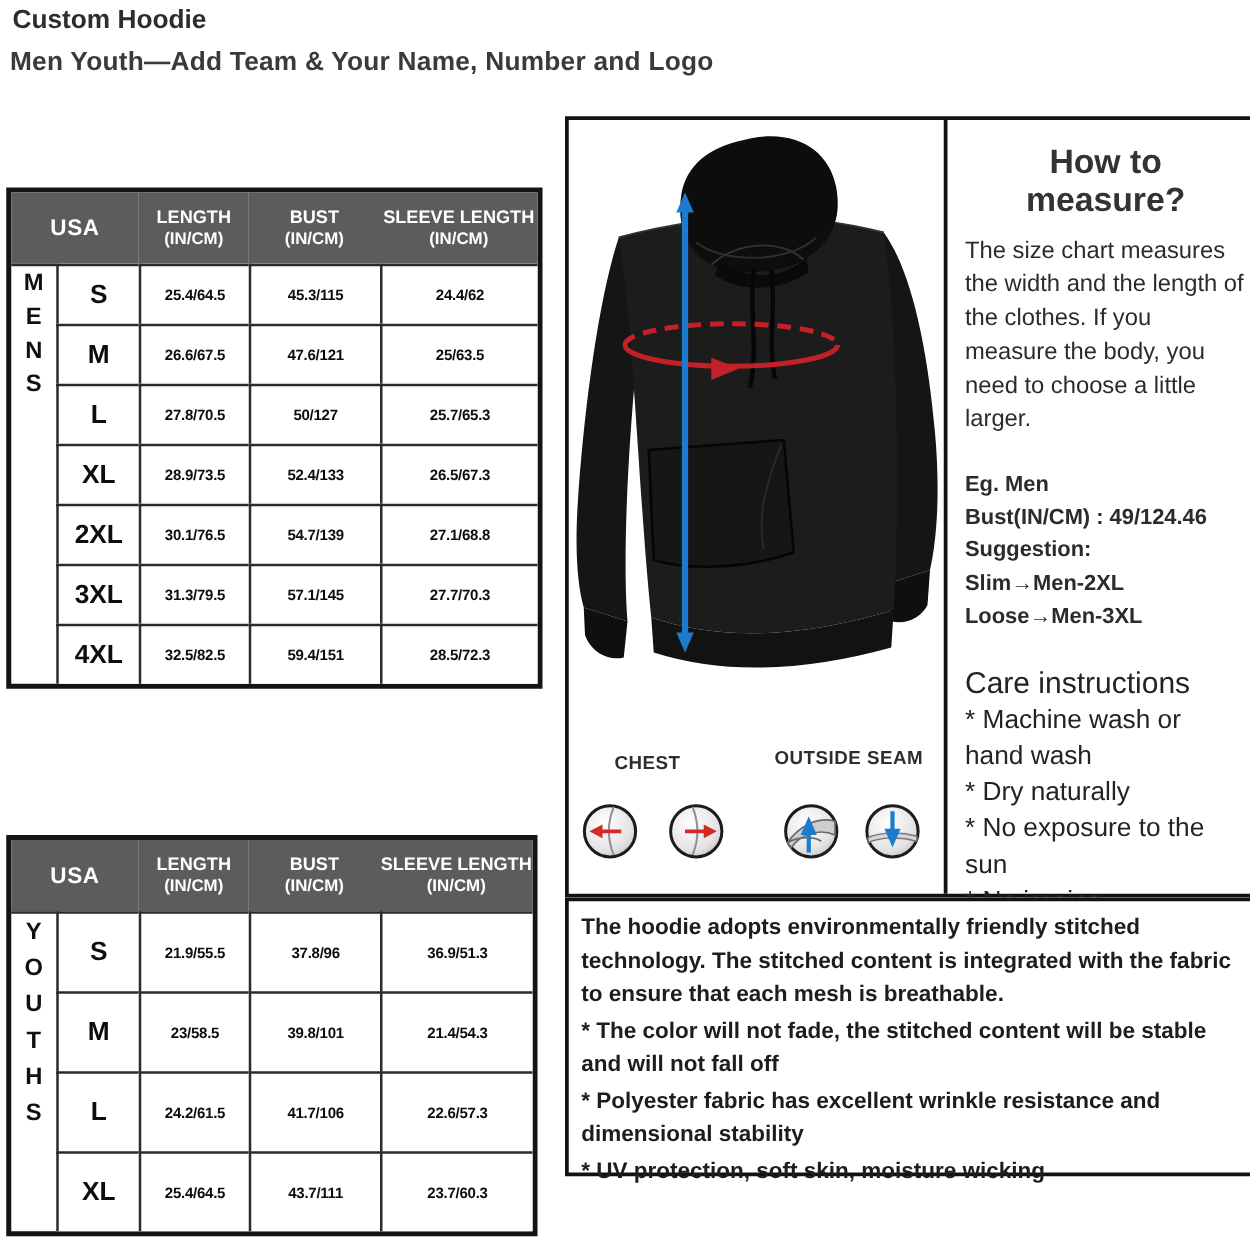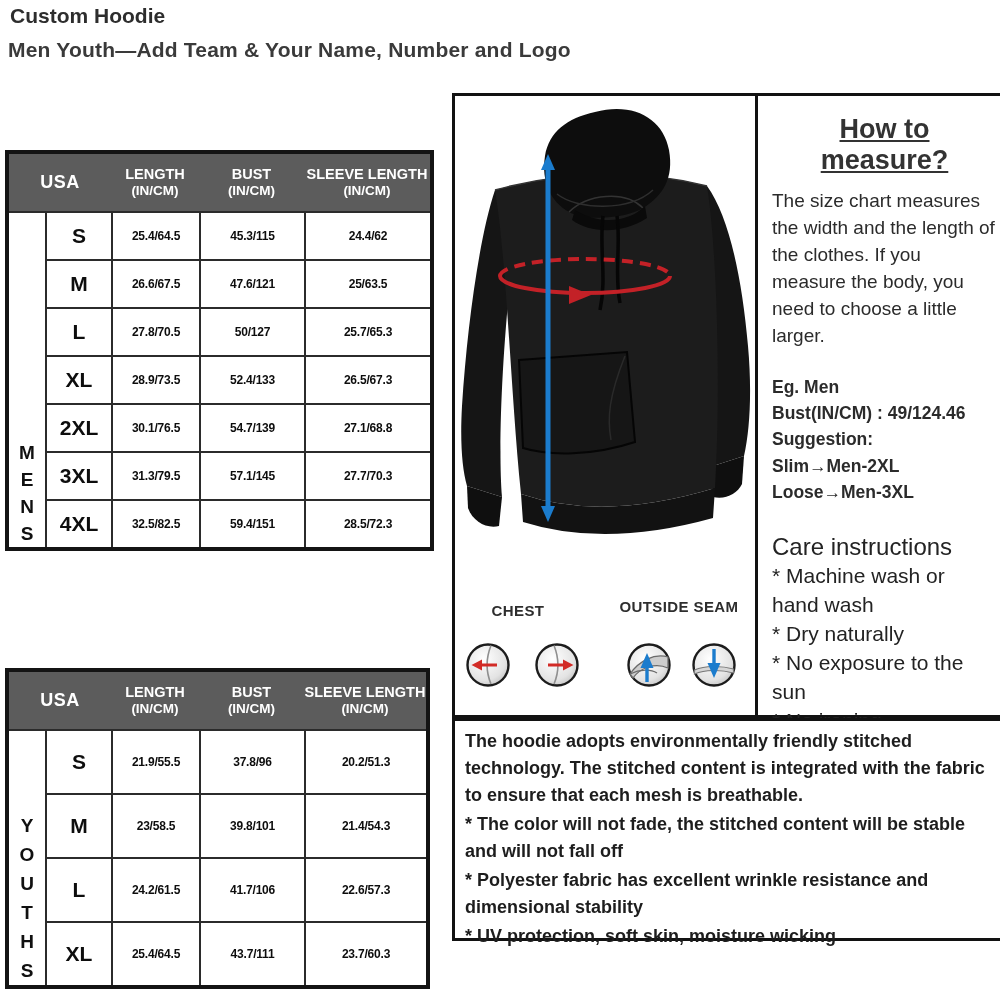--- a/index.html
+++ b/index.html
@@ -12,36 +12,36 @@
 
   
   .sizetable{position:absolute;background:#fff;border:4px solid #141414;display:grid;
     grid-template-columns:36px 66px 88px 105px 1fr;}
   #mens-table{left:5px;top:150px;width:421px;grid-template-rows:57px repeat(7,48px);}
   #youths-table{left:5px;top:668px;width:417px;grid-template-rows:57px repeat(4,64px);}
   .hd{background:#5c5c5c;color:#fff;display:flex;flex-direction:column;align-items:center;justify-content:center;}
   .hd-usa{grid-column:1/3;font-size:18px;font-weight:bold;letter-spacing:.5px;}
   .hd .cl{font-size:14.5px;font-weight:bold;line-height:17px;}
   .hd .un{font-size:13.5px;font-weight:bold;line-height:16px;}
-  .grp{grid-column:1;grid-row:2/-1;border-top:2px solid #2b2b2b;display:flex;align-items:flex-end;justify-content:center;}
+  .grp{grid-column:1;grid-row:2/-1;border-top:2px solid #2b2b2b;display:flex;align-items:flex-start;justify-content:center;}
   .vtext{width:16px;word-break:break-all;text-align:center;font-weight:bold;color:#101010;font-size:19px;}
   .v-mens{line-height:27px;}
   .v-youths{line-height:29px;}
   .c{display:flex;align-items:center;justify-content:center;border-top:2px solid #2b2b2b;
      border-left:2px solid #2b2b2b;font-weight:bold;color:#0d0d0d;background:#fff;}
   .c.size{font-size:21px;}
   .c.num{font-size:12px;letter-spacing:-0.2px;}
 
   
   .main-box{position:absolute;left:452px;top:93px;width:560px;height:625px;border:3px solid #121212;box-sizing:border-box;background:#fff;}
   .divider{position:absolute;left:300px;top:0;bottom:0;width:3px;background:#121212;}
   .hoodie-wrap{position:absolute;left:2px;top:2px;width:300px;height:495px;}
 
   .measure-panel{position:absolute;left:303px;top:0;right:0;bottom:0;padding:10px 12px 0 14px;}
-  .m-head{font-size:27px;font-weight:bold;color:#333;text-align:center;margin:8px 0 12px 0;text-decoration:underline;}
+  .m-head{font-size:27px;font-weight:bold;color:#333;text-align:center;margin:8px 0 12px 0;}
   .m-body{font-size:19px;line-height:1.42;color:#2b2b2b;}
   .m-example{margin-top:24px;font-size:17.5px;font-weight:bold;line-height:1.5;color:#2b2b2b;}
   .m-care{margin-top:26px;color:#232323;}
   .m-care-head{font-size:24px;line-height:1.3;}
   .m-care-item{font-size:21px;line-height:1.38;}
 
   
   .icons-block{position:absolute;left:3px;top:498px;width:296px;height:122px;}
   .diag-label{position:absolute;font-size:15px;font-weight:bold;color:#2e2e2e;letter-spacing:.4px;text-align:center;}
   #chest-label{left:0;top:8px;width:120px;}
@@ -129,21 +129,21 @@
       <span class="cl">SLEEVE LENGTH</span>
       <span class="un">(IN/CM)</span>
     </div>
     <div class="grp">
       <div class="vtext v-youths">YOUTHS</div>
     </div>
 
     <div class="c size">S</div>
     <div class="c num">21.9/55.5</div>
     <div class="c num">37.8/96</div>
-    <div class="c num">20.2/51.3</div>
+    <div class="c num">36.9/51.3</div>
 
     <div class="c size">M</div>
     <div class="c num">23/58.5</div>
     <div class="c num">39.8/101</div>
     <div class="c num">21.4/54.3</div>
 
     <div class="c size">L</div>
     <div class="c num">24.2/61.5</div>
     <div class="c num">41.7/106</div>
     <div class="c num">22.6/57.3</div>

